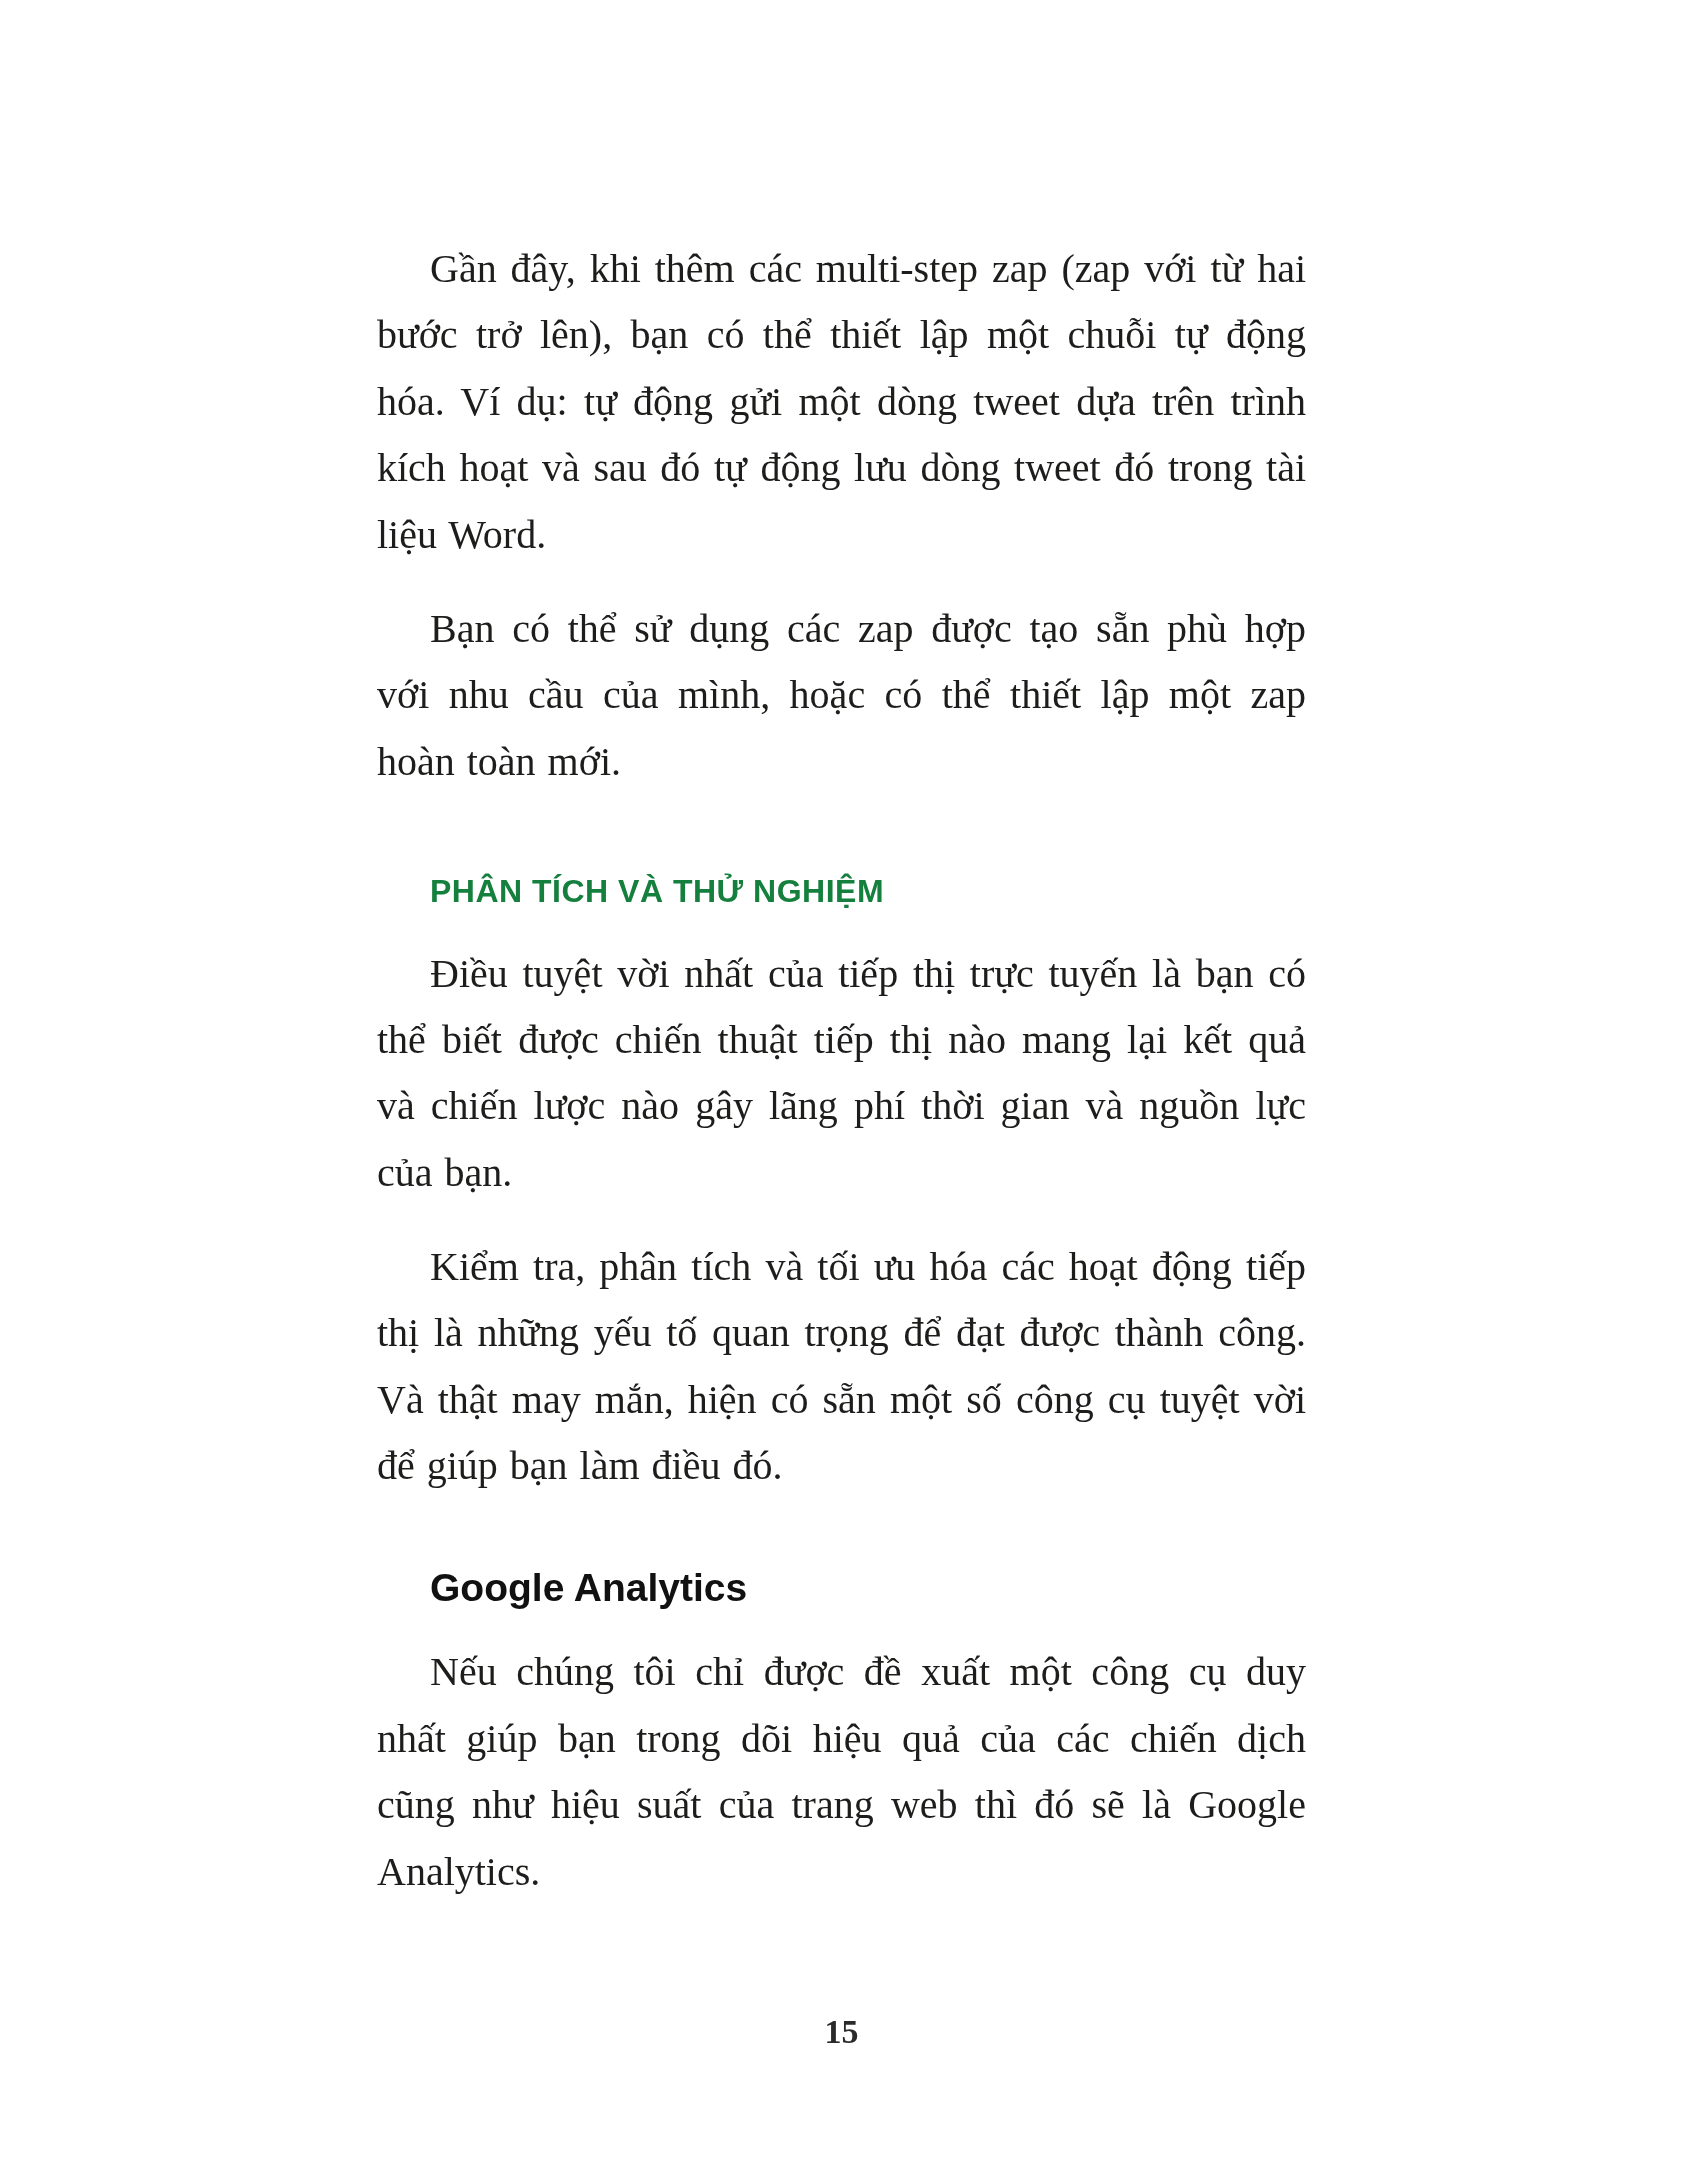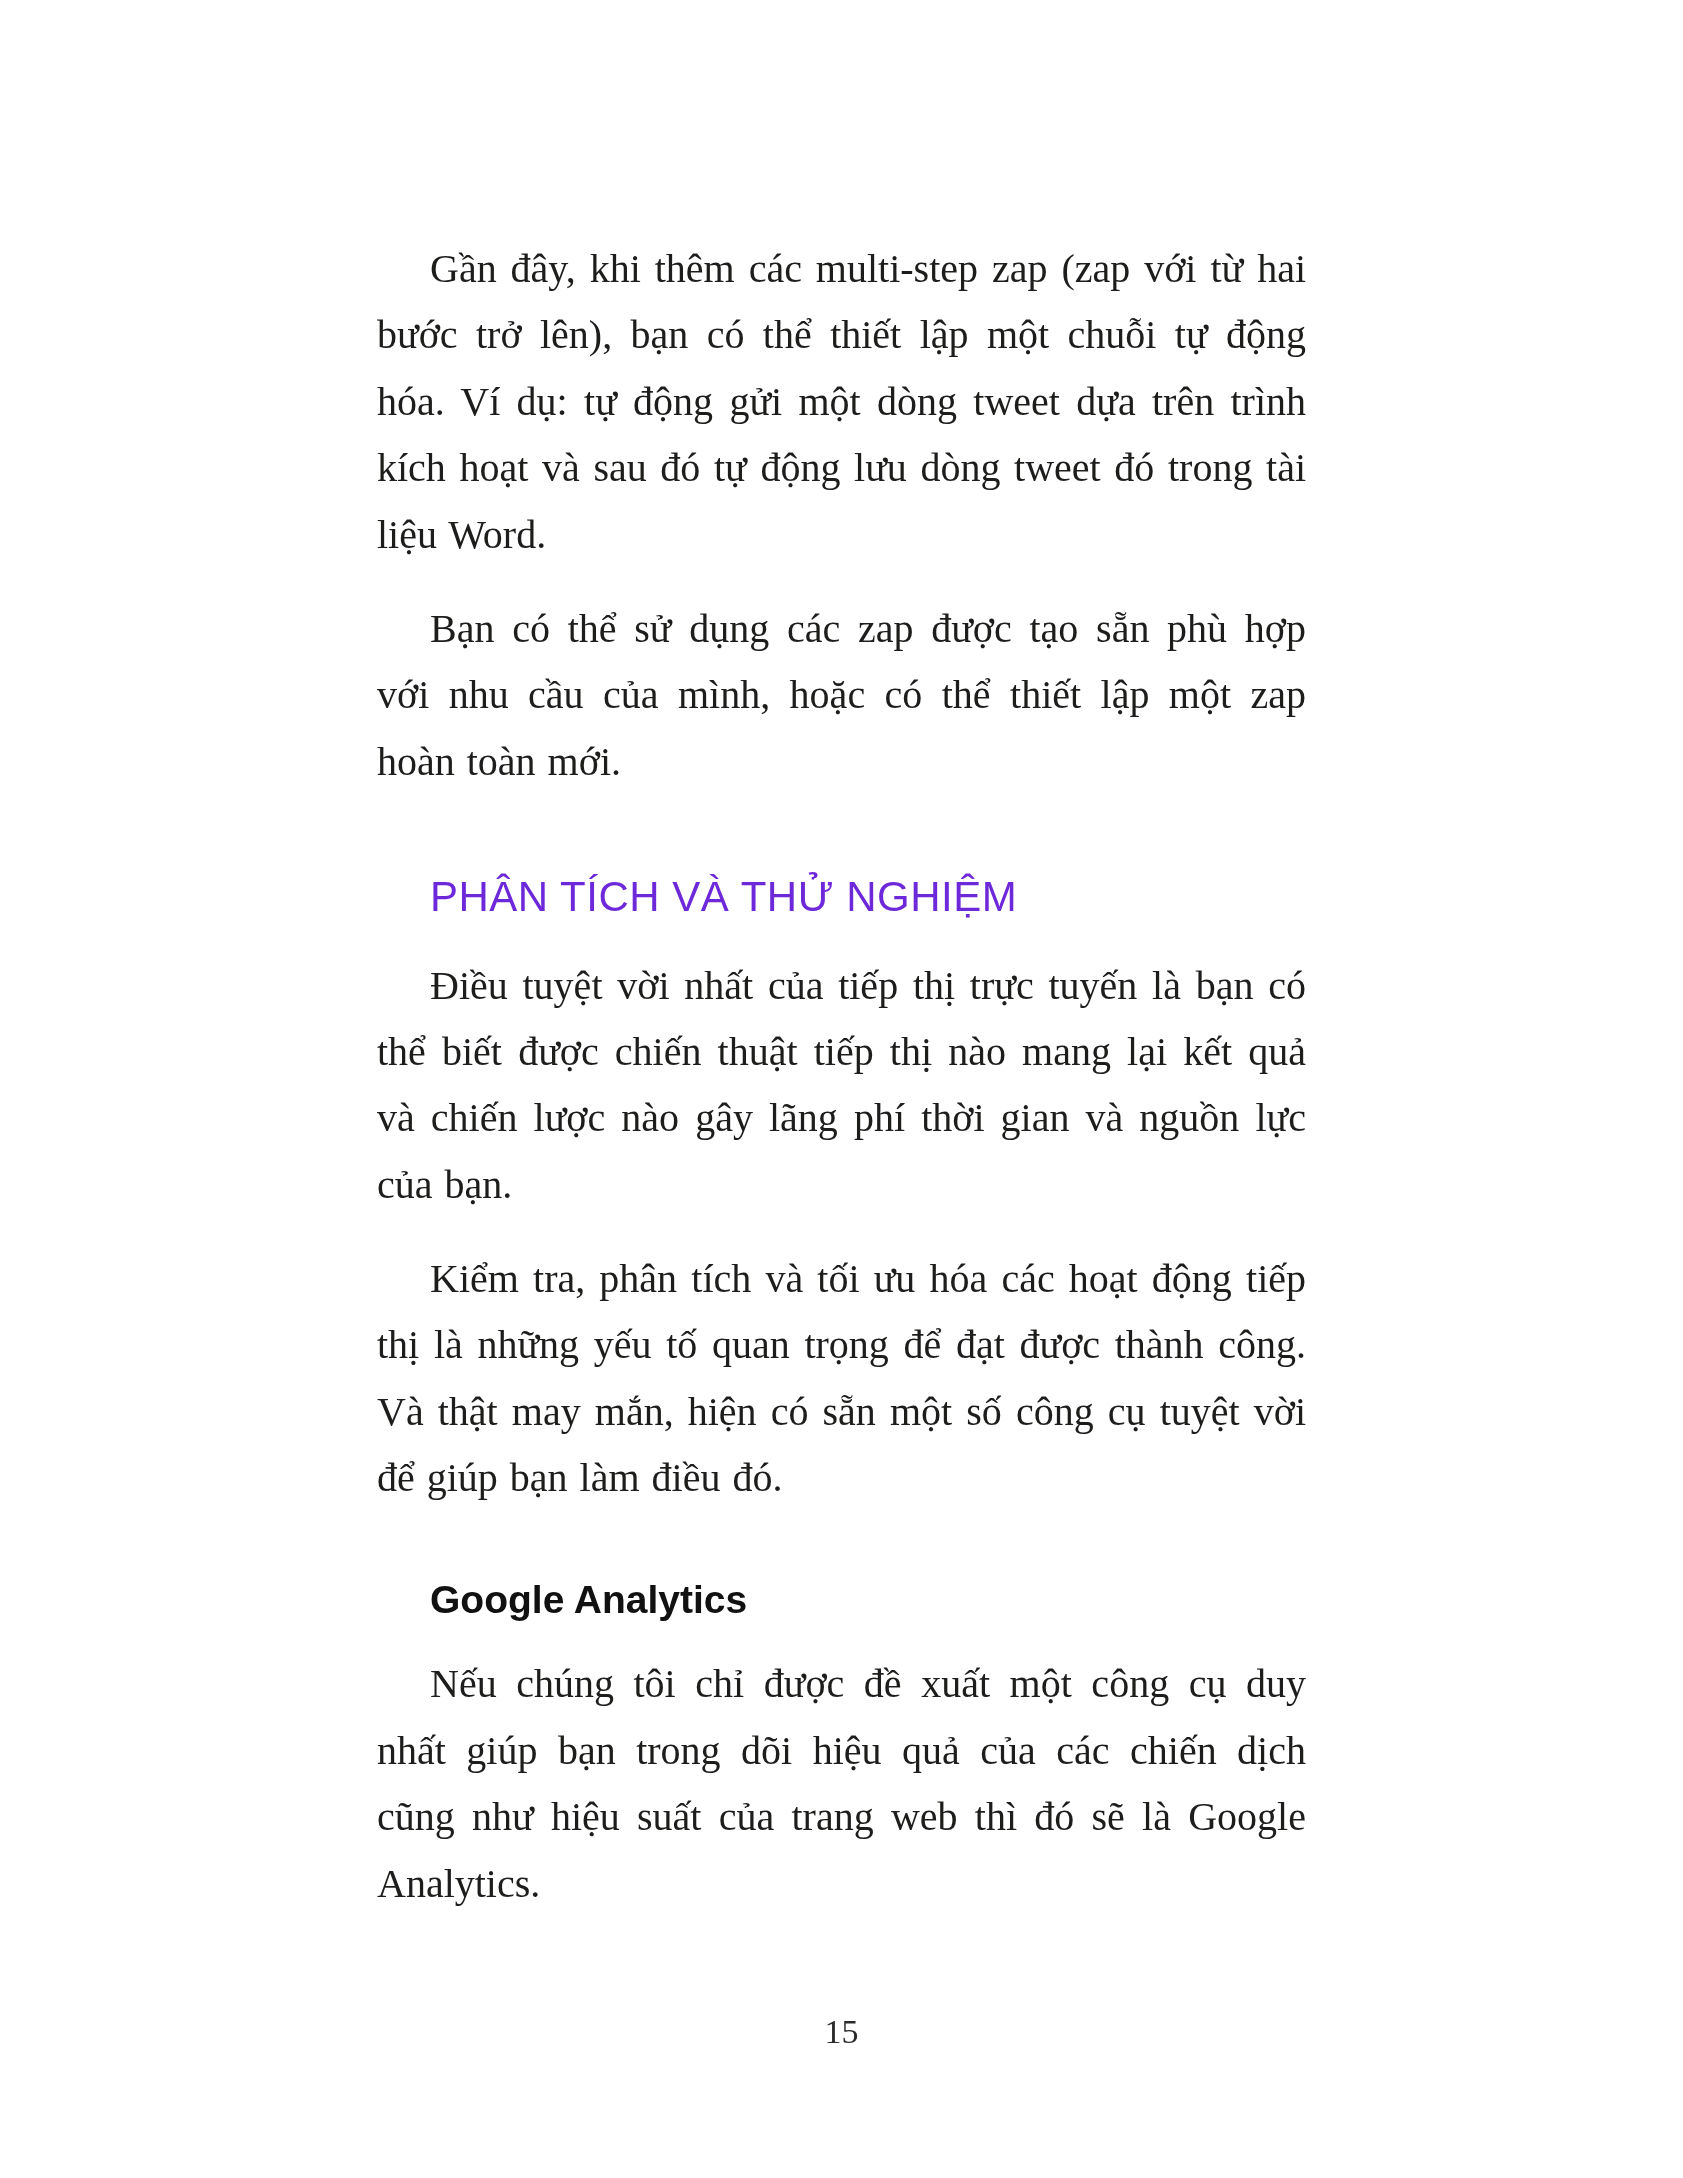--- a/index.html
+++ b/index.html
@@ -29,26 +29,26 @@
   p.body-para {
     font-size: 40px;
     line-height: 1.66;
     text-align: justify;
     text-indent: 53px;
     margin: 0 0 28px 0;
     word-spacing: 2px;
   }
   h2.section-heading {
     font-family: "Liberation Sans", sans-serif;
-    font-weight: 400;
+    font-weight: 700;
     font-stretch: condensed;
-    font-size: 42px;
+    font-size: 32px;
     line-height: 1.2;
     letter-spacing: 0.5px;
-    color: #6d28d9;
+    color: #15803d;
     margin: 77px 0 30px 0;
     padding-left: 53px;
     text-transform: uppercase;
   }
   h3.sub-heading {
     font-family: "Liberation Sans", sans-serif;
     font-weight: 700;
     font-stretch: condensed;
     font-size: 39px;
     line-height: 1.2;
@@ -57,20 +57,21 @@
     padding-left: 53px;
   }
   .page-number {
     position: absolute;
     bottom: 127px;
     left: 0;
     width: 100%;
     text-align: center;
     font-size: 34px;
     color: #2a2a2a;
+    font-weight: bold;
   }
 </style>
 </head>
 <body>
 
 <div class="page">
   <div class="content">
 
     <p class="body-para">Gần đây, khi thêm các multi-step zap (zap với từ hai bước trở lên), bạn có thể thiết lập một chuỗi tự động hóa. Ví dụ: tự động gửi một dòng tweet dựa trên trình kích hoạt và sau đó tự động lưu dòng tweet đó trong tài liệu Word.</p>
 

